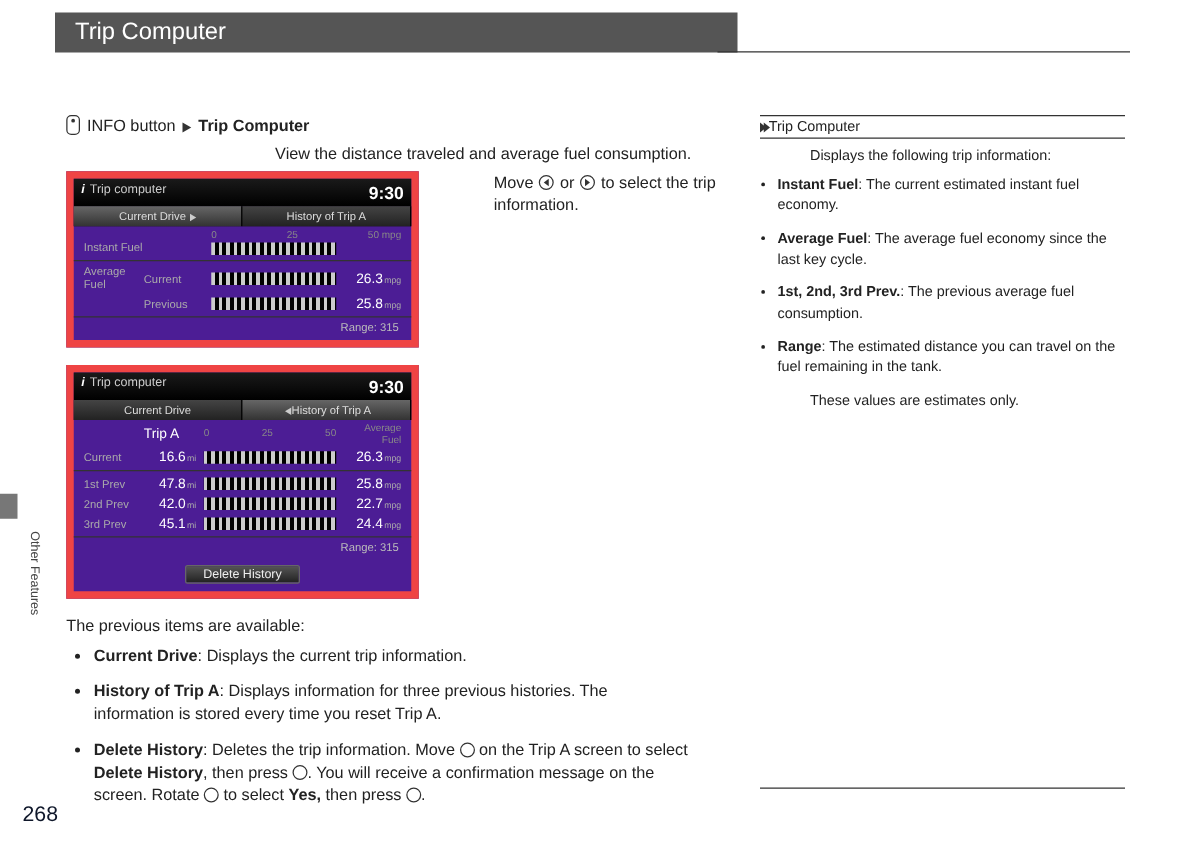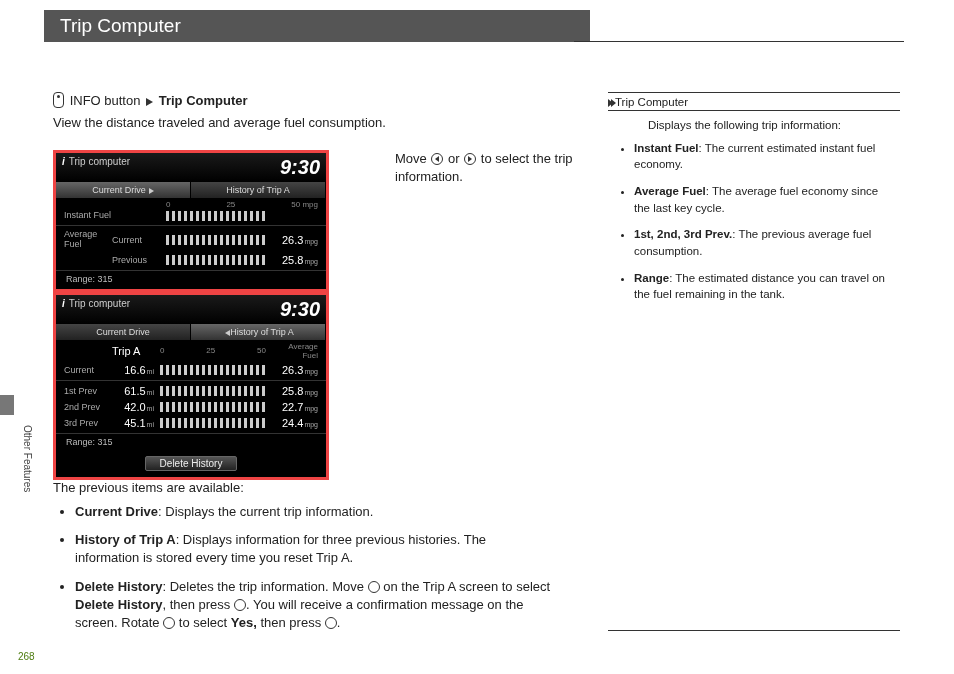--- a/index.html
+++ b/index.html
@@ -60,22 +60,22 @@
     top: 425px;
     left: 22px;
     writing-mode: vertical-rl;
     font-size: 10px;
     color: #444;
   }
   .page-num {
     position: absolute;
     left: 18px;
     bottom: 12px;
-    font-size: 10px;
-    color: #4d7c0f;
+    font-size: 17px;
+    color: #0f172a;
   }
   .breadcrumb {
     margin-bottom: 6px;
   }
   .info-icon {
     display: inline-block;
     width: 9px;
     height: 14px;
     border: 1px solid #333;
     border-radius: 4px;
@@ -110,36 +110,37 @@
     width:0;height:0;border-top:3px solid transparent;
     border-bottom:3px solid transparent;
   }
   .nav-left::after{right:3px;border-right:4px solid #333;}
   .nav-right::after{left:3px;border-left:4px solid #333;}
   .small-icon{
     display:inline-block;width:10px;height:10px;
     border:1px solid #333;border-radius:50%;
     vertical-align:-2px;position:relative;
   }
-  .desc { margin-bottom: 18px; line-height:1.4; }
+  .desc { margin-bottom: 5px; line-height:1.4;text-align:right; }
   .shot {
     width: 270px;
-    background: #000000;
+    background: #4c1d95;
     color: #ccc;
     font-size: 10px;
-    border: 3px solid #ef4444;
+    margin-bottom: 14px;
+    border: 6px solid #ef4444;
   }
   .shot-hdr {
     display: flex;
     justify-content: space-between;
     padding: 3px 6px;
     background: linear-gradient(#1a1a1a,#000);
   }
   .shot-hdr-i { color:#fff;font-weight:bold;font-style:italic;margin-right:4px;}
-  .shot-time { font-size: 20px;color:#fff;font-weight:700;font-style:italic;}
+  .shot-time { font-size: 14px;color:#fff;font-weight:700;}
   .shot-tabs {
     display:flex;height:16px;background:#111;font-size:9px;
   }
   .shot-tab {
     flex:1;text-align:center;line-height:16px;
     background:linear-gradient(#444,#222);color:#ddd;
     border-right:1px solid #000;position:relative;
   }
   .shot-tab.active{background:linear-gradient(#666,#333);}
   .shot-tab .tri-r{
@@ -159,21 +160,21 @@
   .lbl2{width:48px;font-size:9px;color:#aaa;}
   .valcol{width:42px;text-align:right;font-size:11px;color:#fff;}
   .unit{font-size:7px;color:#aaa;margin-left:1px;}
   .bar{
     flex:1;height:10px;margin:0 6px;
     background:repeating-linear-gradient(90deg,#ccc 0,#ccc 3px,#000 3px,#000 6px);
     max-width:115px;
   }
   .valR{width:46px;text-align:right;color:#fff;font-size:11px;}
   .shot-range{
-    text-align:left;font-size:9px;color:#bbb;
+    text-align:right;font-size:9px;color:#bbb;
     padding:3px 10px 5px;border-top:1px solid #333;margin-top:2px;
   }
   .shot-btn{
     text-align:center;padding:4px 0 6px;
   }
   .shot-btn span{
     display:inline-block;background:linear-gradient(#555,#222);
     border:1px solid #666;padding:1px 14px;border-radius:2px;
     font-size:10px;color:#eee;
   }
@@ -187,21 +188,21 @@
     border-top:1px solid #333;border-bottom:1px solid #333;
     padding-top:3px;
   }
   .dbl{display:inline-block;width:0;height:0;
     border-top:4px solid transparent;border-bottom:4px solid transparent;
     border-left:5px solid #333;vertical-align:-1px;position:relative;margin-right:2px;}
   .dbl::after{content:"";position:absolute;left:-2px;top:-4px;
     border-top:4px solid transparent;border-bottom:4px solid transparent;
     border-left:5px solid #333;}
   .right-col p{margin:6px 0;line-height:1.45;padding-left:40px;}
-  .right-col ul{margin:4px 12px;padding-left:14px;}
+  .right-col ul{margin:4px 0;padding-left:14px;}
   .right-col li{margin-bottom:10px;line-height:1.45;}
   .right-rule{position:absolute;left:608px;top:630px;width:292px;height:1px;background:#333;}
 </style>
 </head>
 <body>
 
 <div class="title-bar">Trip Computer</div>
 <div class="title-rule"></div>
 
 <div class="side-tab"></div>
@@ -279,21 +280,21 @@
       <div class="valR" style="font-size:8px;color:#888;">Average Fuel</div>
     </div>
     <div class="shot-row">
       <div class="lbl2">Current</div>
       <div class="valcol"><span>16.6</span><span class="unit">mi</span></div>
       <div class="bar"></div>
       <div class="valR"><span>26.3</span><span class="unit">mpg</span></div>
     </div>
     <div class="shot-row sep">
       <div class="lbl2">1st Prev</div>
-      <div class="valcol"><span>61.5</span><span class="unit">mi</span></div>
+      <div class="valcol"><span>47.8</span><span class="unit">mi</span></div>
       <div class="bar"></div>
       <div class="valR"><span>25.8</span><span class="unit">mpg</span></div>
     </div>
     <div class="shot-row">
       <div class="lbl2">2nd Prev</div>
       <div class="valcol"><span>42.0</span><span class="unit">mi</span></div>
       <div class="bar"></div>
       <div class="valR"><span>22.7</span><span class="unit">mpg</span></div>
     </div>
     <div class="shot-row">
@@ -318,14 +319,15 @@
 
 <div class="right-col">
   <div class="rcol-hdr"><span class="dbl"></span><span>Trip Computer</span></div>
   <p>Displays the following trip information:</p>
   <ul>
     <li><span class="b">Instant Fuel</span><span>: The current estimated instant fuel economy.</span></li>
     <li><span class="b">Average Fuel</span><span>: The average fuel economy since the last key cycle.</span></li>
     <li><span class="b">1st, 2nd, 3rd Prev.</span><span>: The previous average fuel consumption.</span></li>
     <li><span class="b">Range</span><span>: The estimated distance you can travel on the fuel remaining in the tank.</span></li>
   </ul>
+  <p>These values are estimates only.</p>
 </div>
 <div class="right-rule"></div>
 
 </body></html>

